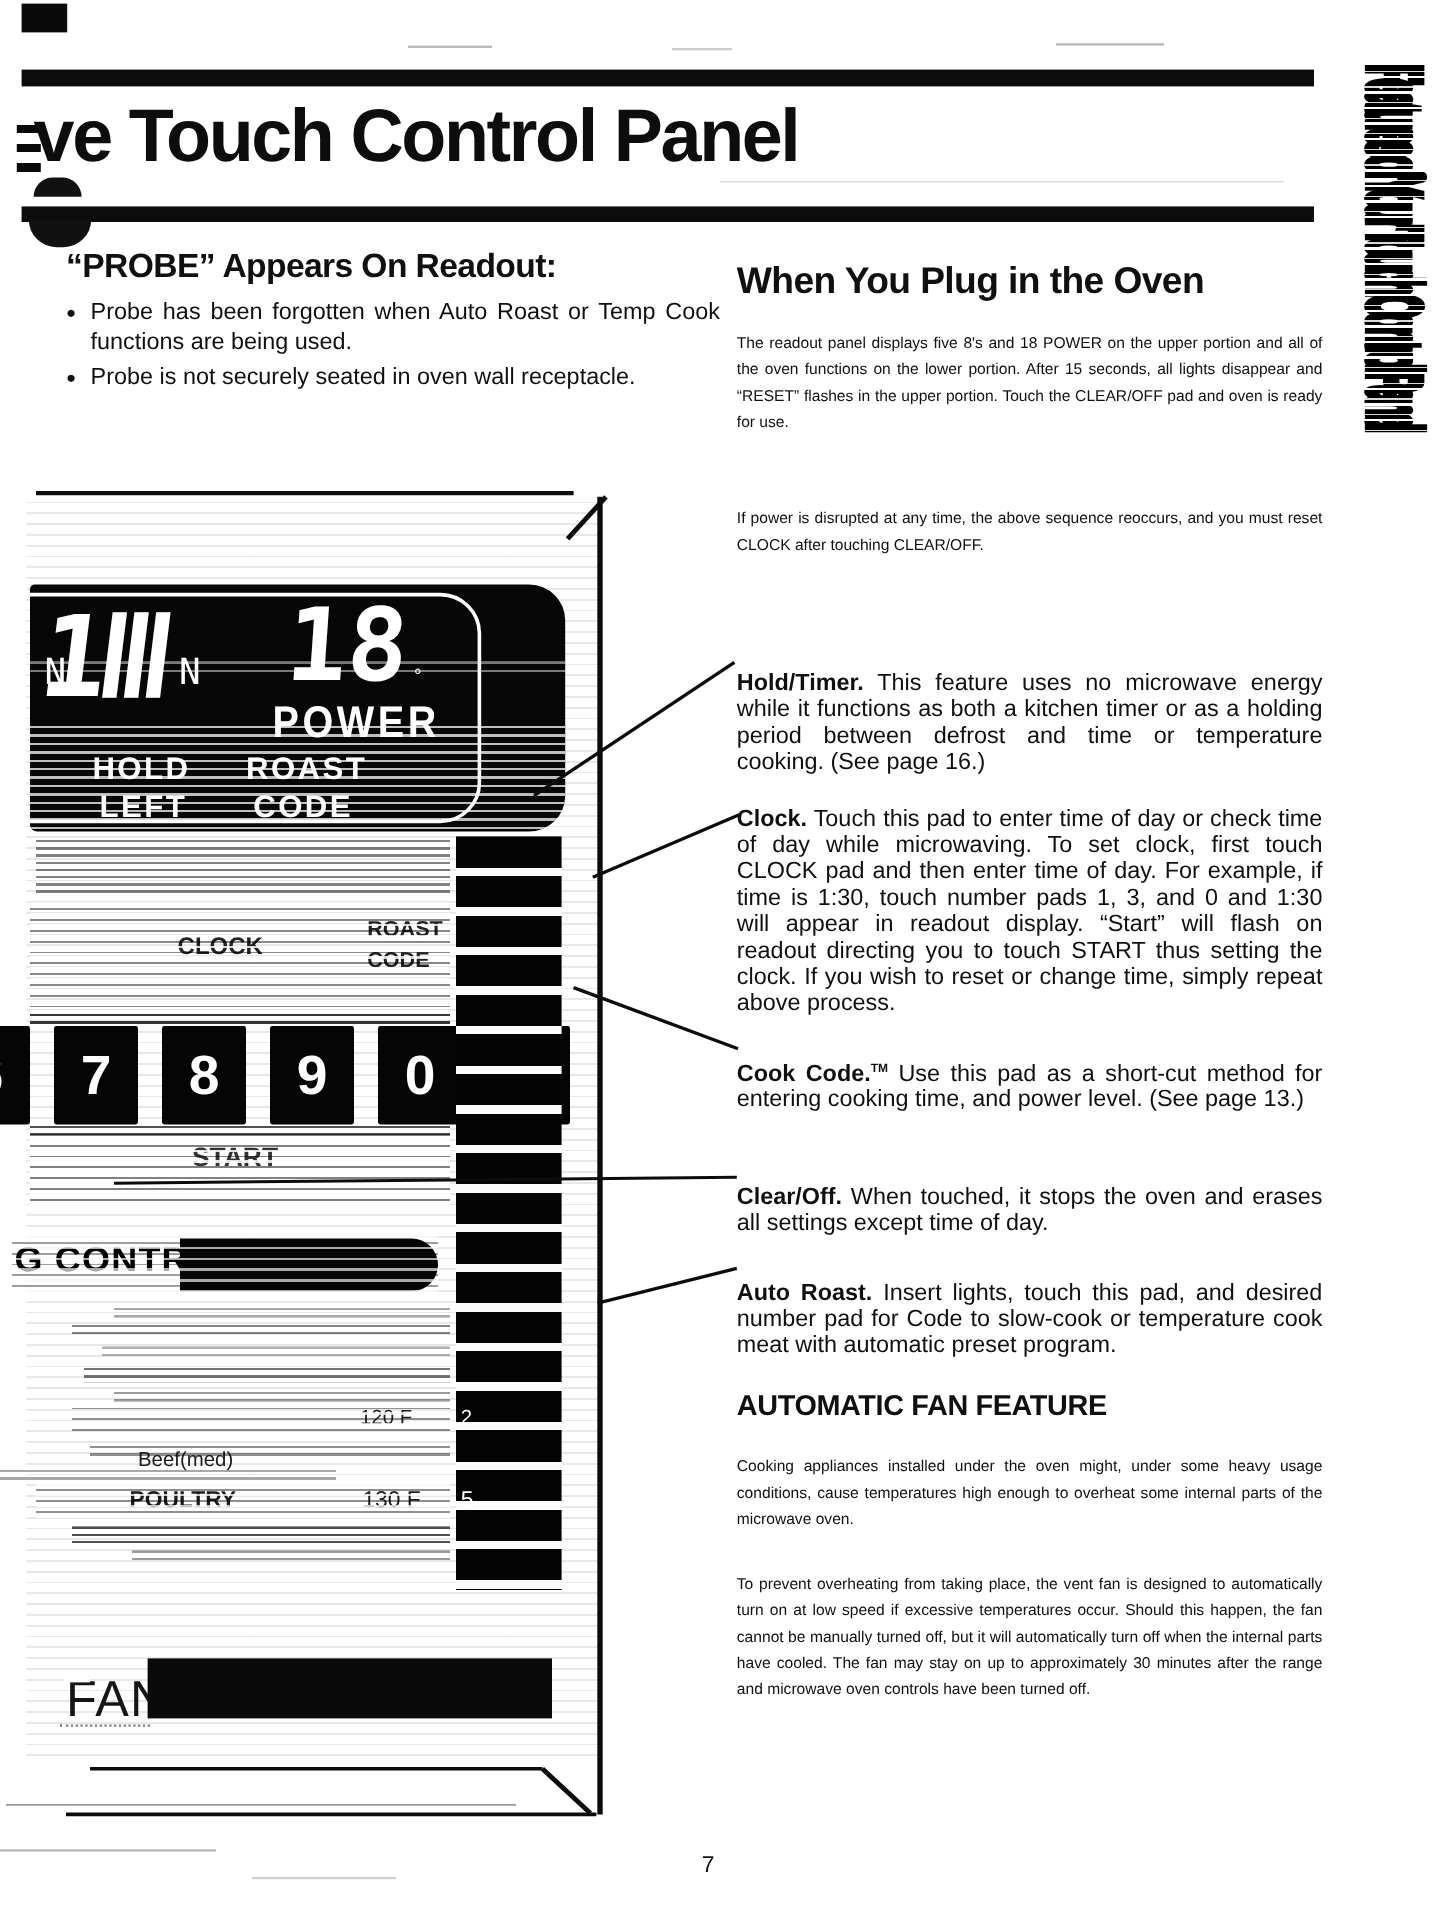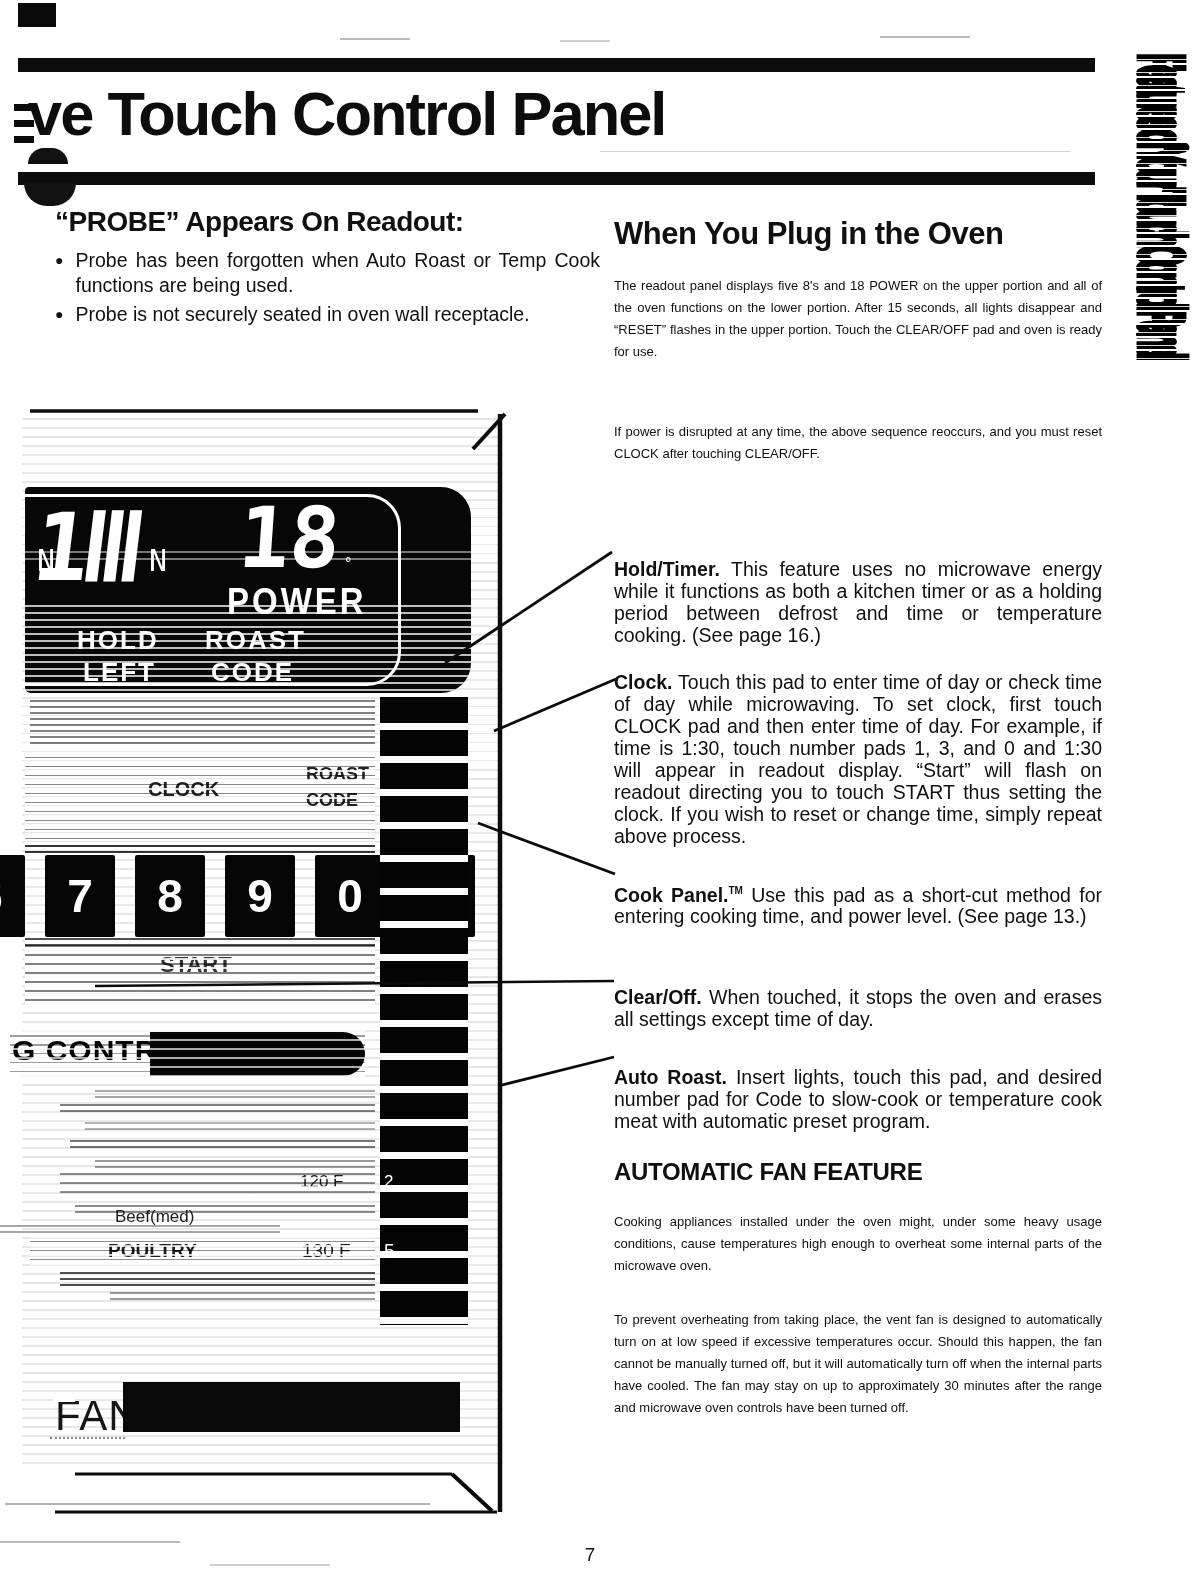--- a/index.html
+++ b/index.html
@@ -231,21 +231,21 @@
 
 <p class="abs feat" style="top:538px;">
   <span class="lead">Hold/Timer.</span>
   <span>This feature uses no microwave energy while it functions as both a kitchen timer or as a holding period between defrost and time or temperature cooking. (See page 16.)</span>
 </p>
 <p class="abs feat" style="top:651px;">
   <span class="lead">Clock.</span>
   <span>Touch this pad to enter time of day or check time of day while microwaving. To set clock, first touch CLOCK pad and then enter time of day. For example, if time is 1:30, touch number pads 1, 3, and 0 and 1:30 will appear in readout display. “Start” will flash on readout directing you to touch START thus setting the clock. If you wish to reset or change time, simply repeat above process.</span>
 </p>
 <p class="abs feat" style="top:860px;">
-  <span class="lead">Cook Panel.</span><sup>TM</sup>
+  <span class="lead">Cook Code.</span><sup>TM</sup>
   <span>Use this pad as a short-cut method for entering cooking time, and power level. (See page 13.)</span>
 </p>
 <p class="abs feat" style="top:966px;">
   <span class="lead">Clear/Off.</span>
   <span>When touched, it stops the oven and erases all settings except time of day.</span>
 </p>
 <p class="abs feat" style="top:1046px;">
   <span class="lead">Auto Roast.</span>
   <span>Insert lights, touch this pad, and desired number pad for Code to slow-cook or temperature cook meat with automatic preset program.</span>
 </p>

